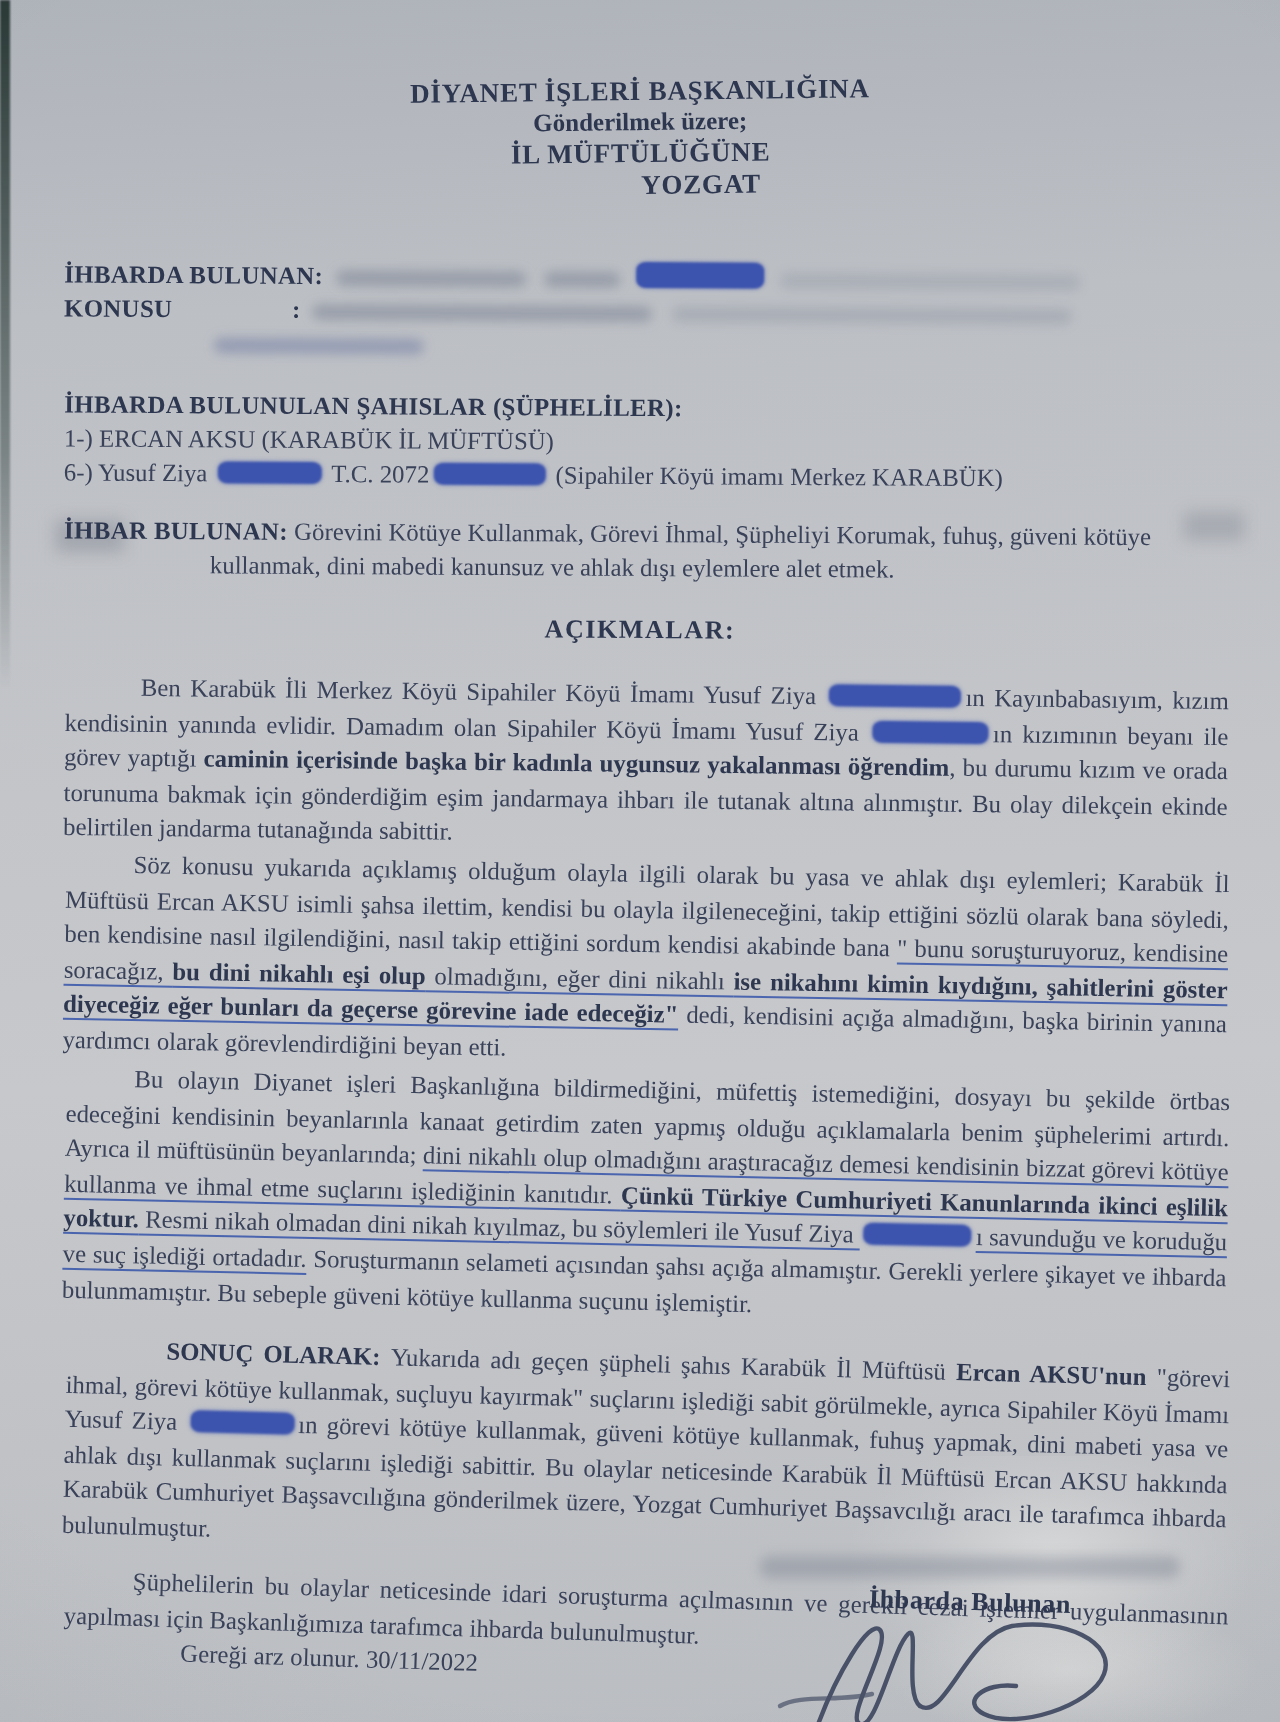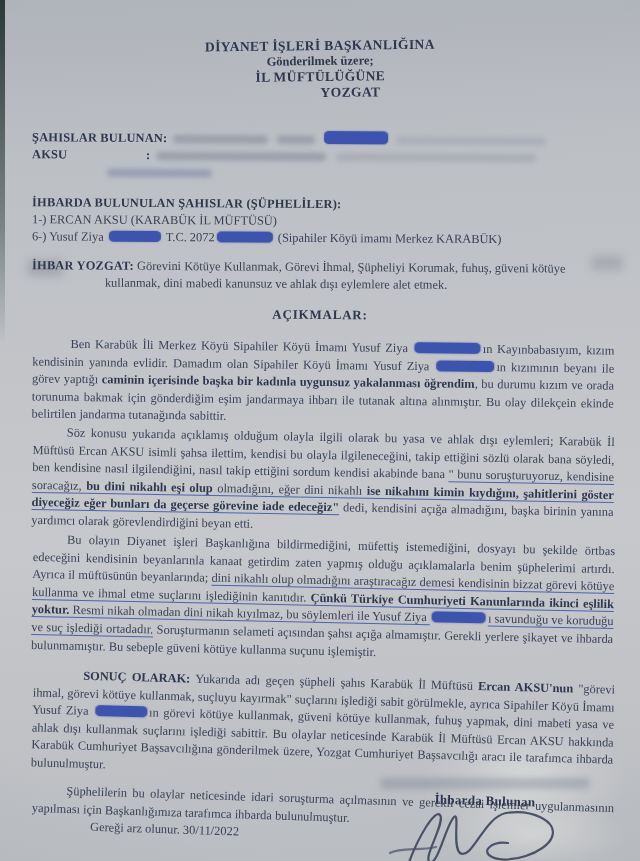--- a/index.html
+++ b/index.html
@@ -82,43 +82,43 @@
 
     <div class="header rot-a">
       <div class="h1">DİYANET İŞLERİ BAŞKANLIĞINA</div>
       <div class="h2">Gönderilmek üzere;</div>
       <div class="h1">İL MÜFTÜLÜĞÜNE</div>
       <div class="h1 yozgat">YOZGAT</div>
     </div>
 
     <div class="block info rot-b">
       <div class="row">
-        <span class="lbl">ŞAHISLAR BULUNAN:</span>
+        <span class="lbl">İHBARDA BULUNAN:</span>
         <span class="blur-blob" style="width:95px"></span>
         <span class="blur-blob" style="width:38px"></span>
         <span class="redact" style="width:64px;height:13px"></span>
         <span class="blur-blob" style="width:150px;opacity:.5"></span>
       </div>
       <div class="row">
-        <span class="lbl lbl-adres">AKSU</span><span class="lbl">:</span>
+        <span class="lbl lbl-adres">KONUSU</span><span class="lbl">:</span>
         <span class="blur-blob" style="width:170px"></span>
         <span class="blur-blob" style="width:200px;opacity:.55"></span>
       </div>
       <div class="row">
         <span class="blur-blob sub-blur" style="width:105px;background:rgba(80,95,150,.35)"></span>
       </div>
     </div>
 
     <div class="block suspects rot-b">
       <div class="lbl">İHBARDA BULUNULAN ŞAHISLAR (ŞÜPHELİLER):</div>
       <div>1-) ERCAN AKSU (KARABÜK İL MÜFTÜSÜ)</div>
       <div><span class="">6-) Yusuf Ziya </span><span class="redact" style="width: 52px;"></span><span class=""> T.C. 2072</span><span class="redact" style="width: 56px;"></span><span class=""> (Sipahiler Köyü imamı Merkez KARABÜK)</span></div>
     </div>
 
-    <div class="block subject rot-b"><span class="lbl">İHBAR YOZGAT:</span><span> Görevini Kötüye Kullanmak, Görevi İhmal, Şüpheliyi Korumak, fuhuş, güveni kötüye kullanmak, dini mabedi kanunsuz ve ahlak dışı eylemlere alet etmek.</span></div>
+    <div class="block subject rot-b"><span class="lbl">İHBAR BULUNAN:</span><span> Görevini Kötüye Kullanmak, Görevi İhmal, Şüpheliyi Korumak, fuhuş, güveni kötüye kullanmak, dini mabedi kanunsuz ve ahlak dışı eylemlere alet etmek.</span></div>
 
     <div class="statements-h rot-b">AÇIKMALAR:</div>
 
     <div class="paras">
       <div class="para rot-c1" style="text-indent:38px"><span class="">Ben Karabük İli Merkez Köyü Sipahiler Köyü İmamı Yusuf Ziya </span><span class="redact" style="width: 66px;"></span><span class="">ın Kayınbabasıyım, kızım kendisinin yanında evlidir. Damadım olan Sipahiler Köyü İmamı Yusuf Ziya </span><span class="redact" style="width: 58px;"></span><span class="">ın kızımının beyanı ile görev yaptığı </span><span class="b ">caminin içerisinde başka bir kadınla uygunsuz yakalanması öğrendim</span><span class="">, bu durumu kızım ve orada torunuma bakmak için gönderdiğim eşim jandarmaya ihbarı ile tutanak altına alınmıştır. Bu olay dilekçein ekinde belirtilen jandarma tutanağında sabittir.</span></div>
       <div class="para rot-c2"><span class="">Söz konusu yukarıda açıklamış olduğum olayla ilgili olarak bu yasa ve ahlak dışı eylemleri; Karabük İl Müftüsü Ercan AKSU isimli şahsa ilettim, kendisi bu olayla ilgileneceğini, takip ettiğini sözlü olarak bana söyledi, ben kendisine nasıl ilgilendiğini, nasıl takip ettiğini sordum kendisi akabinde bana </span><span class="u">" bunu soruşturuyoruz, kendisine soracağız, </span><span class="b u">bu dini nikahlı eşi olup</span><span class="u"> olmadığını, eğer dini nikahlı </span><span class="b u">ise nikahını kimin kıydığını, şahitlerini göster diyeceğiz eğer bunları da geçerse görevine iade edeceğiz"</span><span class=""> dedi, kendisini açığa almadığını, başka birinin yanına yardımcı olarak görevlendirdiğini beyan etti.</span></div>
       <div class="para rot-c3"><span class="">Bu olayın Diyanet işleri Başkanlığına bildirmediğini, müfettiş istemediğini, dosyayı bu şekilde örtbas edeceğini kendisinin beyanlarınla kanaat getirdim zaten yapmış olduğu açıklamalarla benim şüphelerimi artırdı. Ayrıca il müftüsünün beyanlarında; </span><span class="u">dini nikahlı olup olmadığını araştıracağız demesi kendisinin bizzat görevi kötüye kullanma ve ihmal etme suçlarını işlediğinin kanıtıdır. </span><span class="b u">Çünkü Türkiye Cumhuriyeti Kanunlarında ikinci eşlilik yoktur.</span><span class="u"> Resmi nikah olmadan dini nikah kıyılmaz, bu söylemleri ile Yusuf Ziya </span><span class="redact u" style="width: 54px;"></span><span class="u">ı savunduğu ve koruduğu ve suç işlediği ortadadır.</span><span class=""> Soruşturmanın selameti açısından şahsı açığa almamıştır. Gerekli yerlere şikayet ve ihbarda bulunmamıştır. Bu sebeple güveni kötüye kullanma suçunu işlemiştir.</span></div>
       <div class="para rot-c4 p4"><span class="b ">SONUÇ OLARAK: </span><span class="">Yukarıda adı geçen şüpheli şahıs Karabük İl Müftüsü </span><span class="b ">Ercan AKSU'nun</span><span class=""> "görevi ihmal, görevi kötüye kullanmak, suçluyu kayırmak" suçlarını işlediği sabit görülmekle, ayrıca Sipahiler Köyü İmamı Yusuf Ziya </span><span class="redact" style="width: 52px;"></span><span class="">ın görevi kötüye kullanmak, güveni kötüye kullanmak, fuhuş yapmak, dini mabeti yasa ve ahlak dışı kullanmak suçlarını işlediği sabittir. Bu olaylar neticesinde Karabük İl Müftüsü Ercan AKSU hakkında Karabük Cumhuriyet Başsavcılığına gönderilmek üzere, Yozgat Cumhuriyet Başsavcılığı aracı ile tarafımca ihbarda bulunulmuştur.</span></div>
       <div class="para rot-c5 p5"><span class="">Şüphelilerin bu olaylar neticesinde idari soruşturma açılmasının ve gerekli cezai işlemler uygulanmasının yapılması için Başkanlığımıza tarafımca ihbarda bulunulmuştur.</span></div>
     </div>

